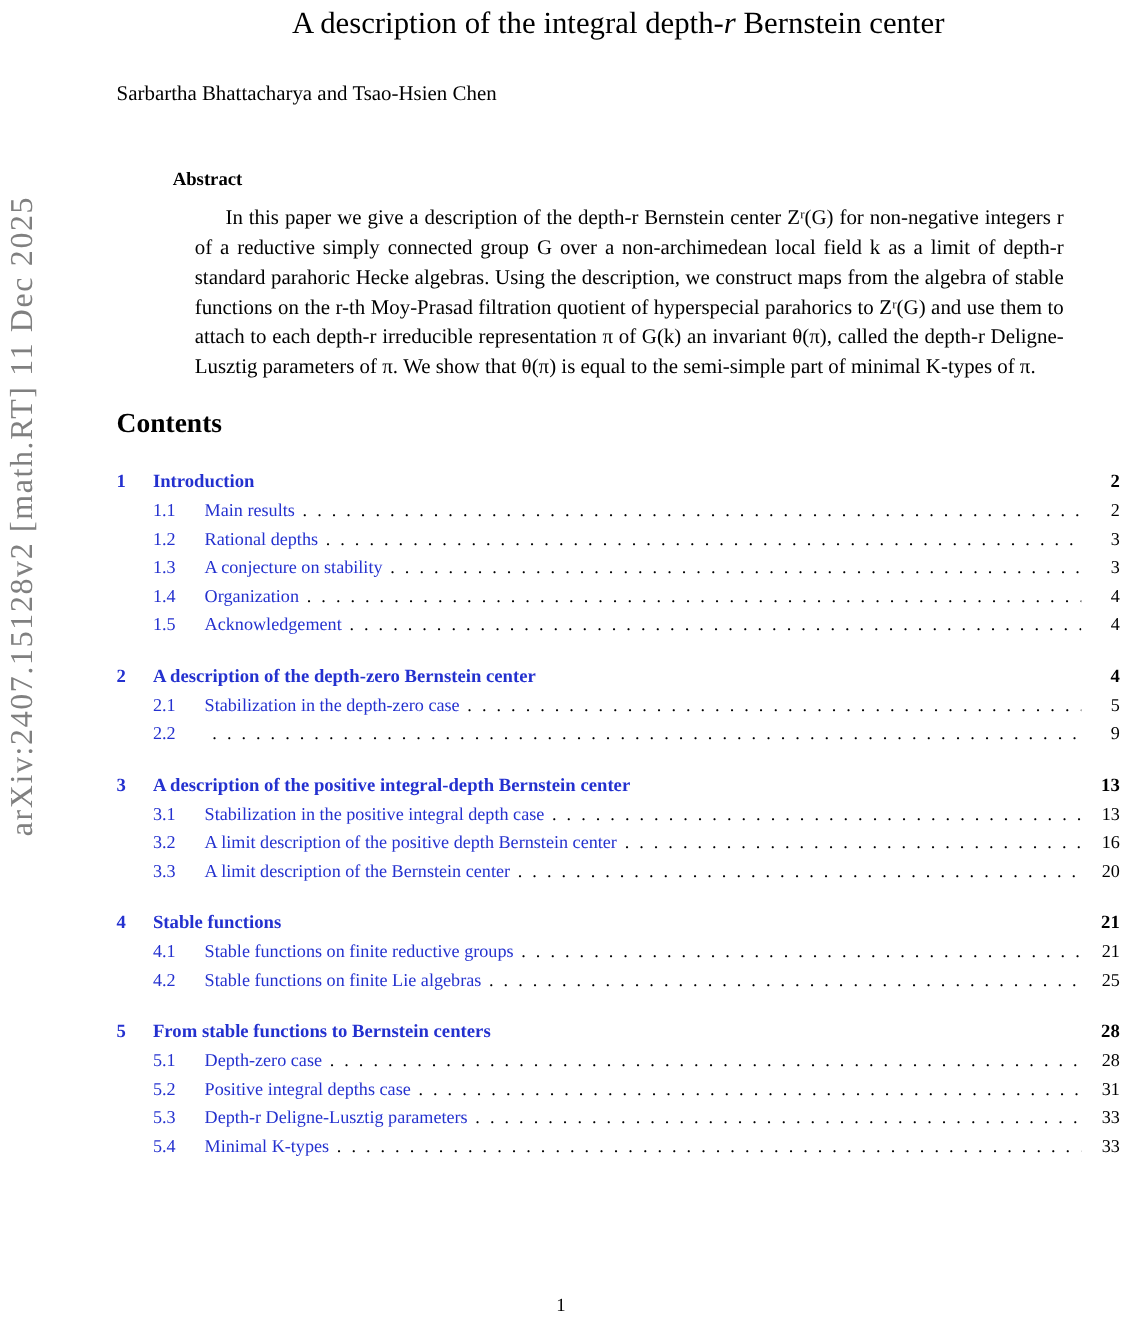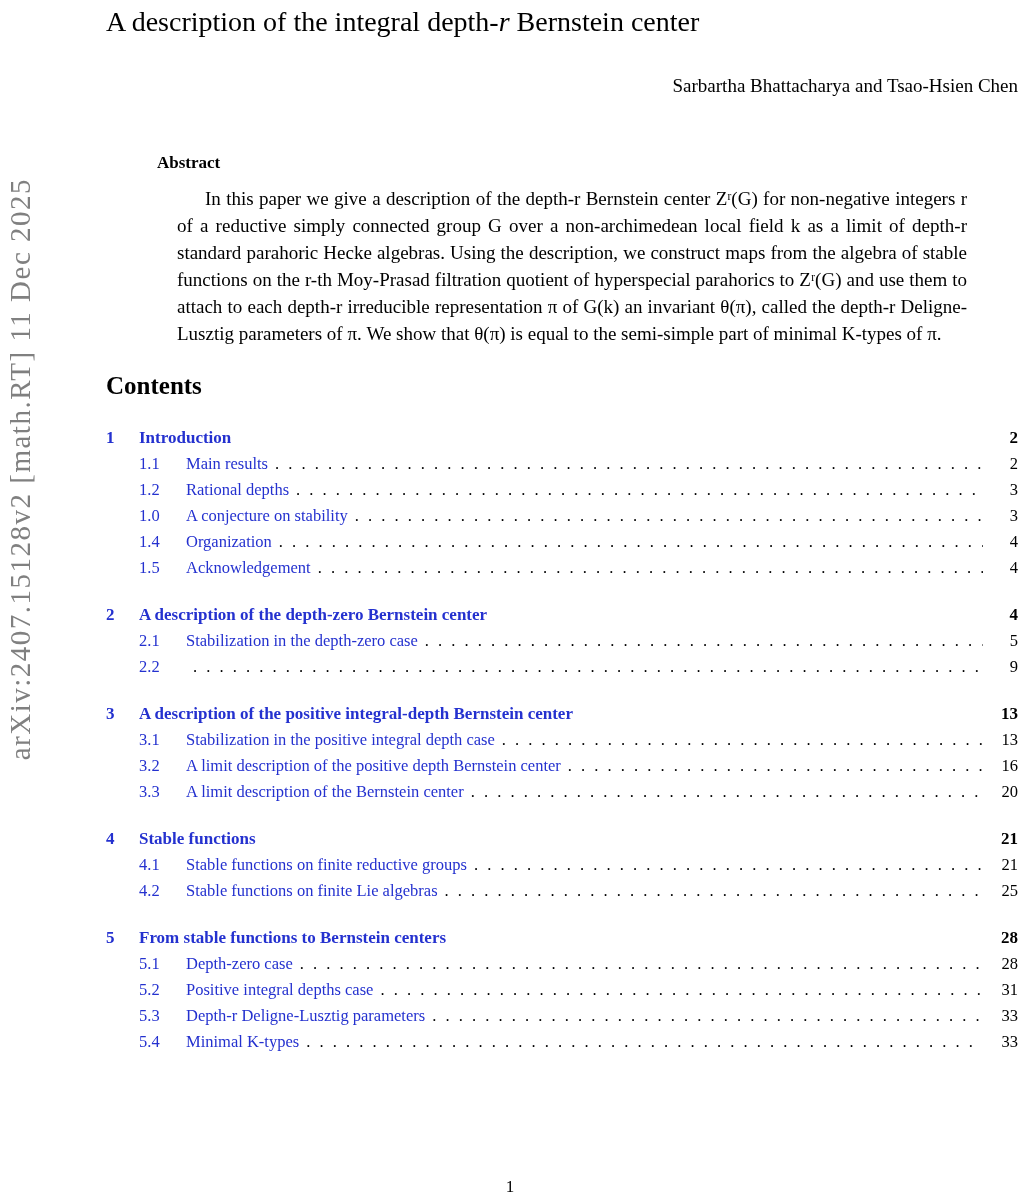--- a/index.html
+++ b/index.html
@@ -21,25 +21,25 @@
   .watermark{
     position:absolute;left:4px;top:178px;
     writing-mode:vertical-rl;transform:rotate(180deg);
     font-size:29px;color:var(--wm);letter-spacing:1.5px;
     white-space:nowrap;
   }
 
   .content{margin-left:106px;width:912px;padding-top:4px;}
 
   h1.title{
-    text-align:left;font-size:28px;font-weight:normal;line-height:1.25;
+    text-align:center;font-size:28px;font-weight:normal;line-height:1.25;
   }
   h1.title em{font-style:italic;}
 
-  .authors{text-align:right;font-size:19px;margin-top:36px;}
+  .authors{text-align:left;font-size:19px;margin-top:36px;}
 
   .abstract{margin:56px 51px 0 51px;}
   .abstract-heading{text-align:left;font-weight:bold;font-size:17px;}
   .abstract-text{
     margin-top:13px;font-size:19px;line-height:1.42;
     text-align:justify;text-indent:28px;margin-left:20px;
   }
 
   .contents-heading{font-size:25px;font-weight:bold;margin-top:24px;}
 
@@ -109,21 +109,21 @@
           <div class="toc-row toc-sub">
             <a class="toc-link">
               <span class="toc-num">1.2</span>
               <span class="toc-label">Rational depths</span>
             </a>
             <span class="leader"></span>
             <span class="toc-page">3</span>
           </div>
           <div class="toc-row toc-sub">
             <a class="toc-link">
-              <span class="toc-num">1.0</span>
+              <span class="toc-num">1.3</span>
               <span class="toc-label">A conjecture on stability</span>
             </a>
             <span class="leader"></span>
             <span class="toc-page">3</span>
           </div>
           <div class="toc-row toc-sub">
             <a class="toc-link">
               <span class="toc-num">1.4</span>
               <span class="toc-label">Organization</span>
             </a>

